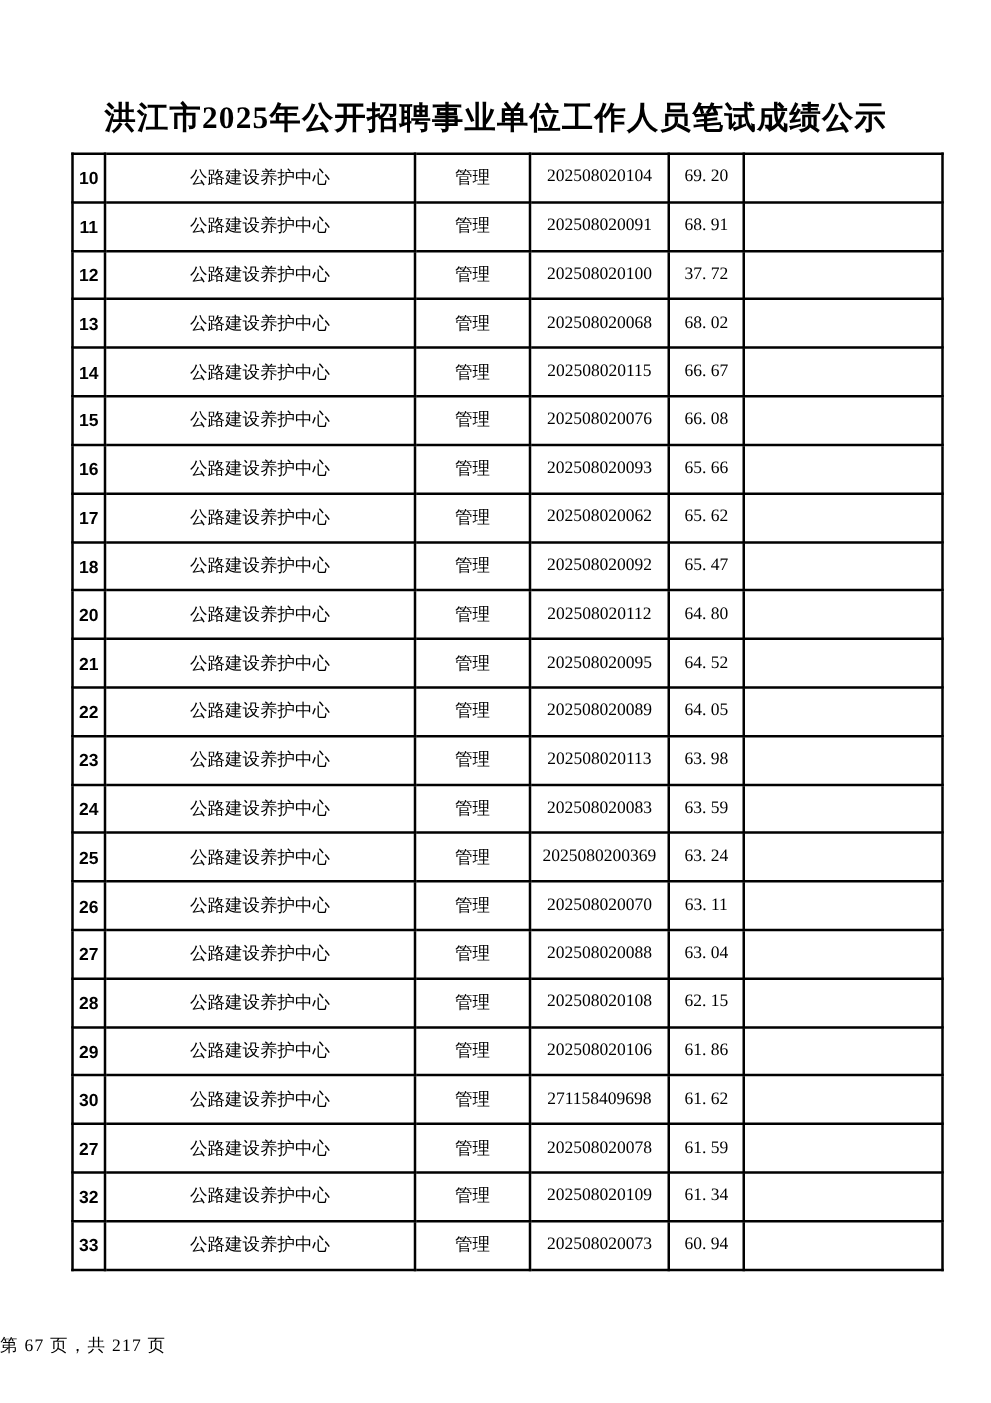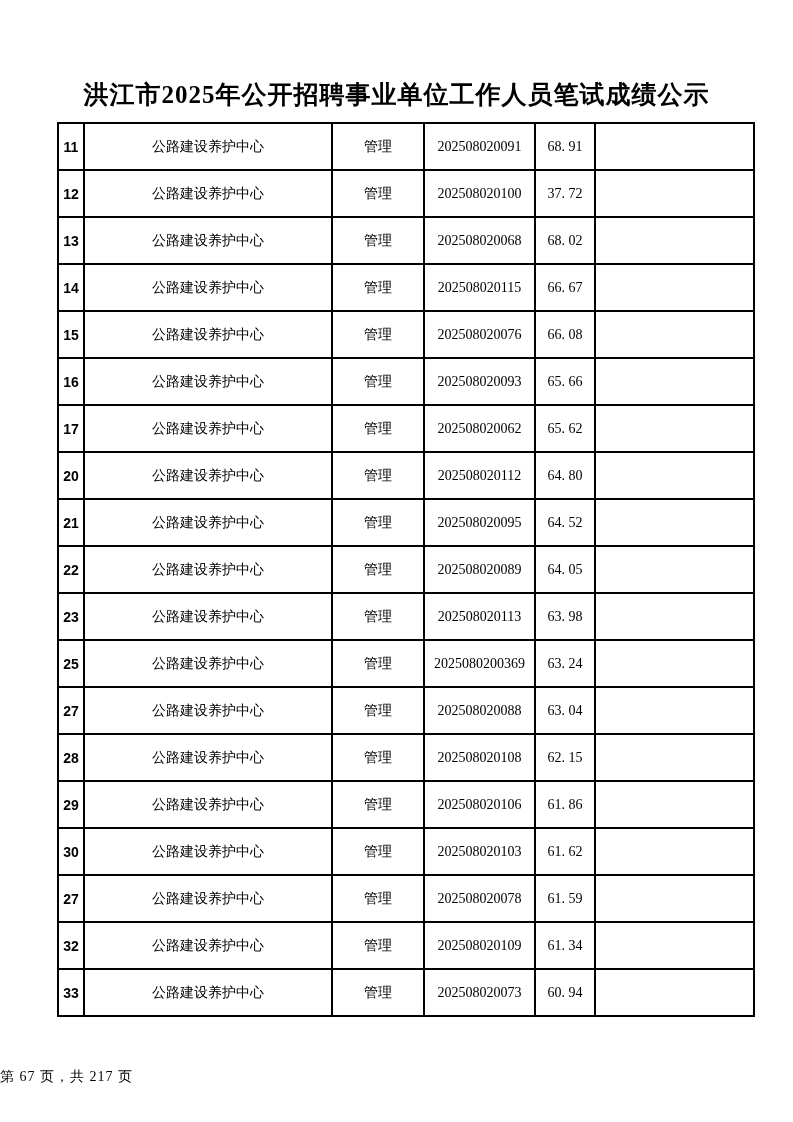--- a/index.html
+++ b/index.html
@@ -87,20 +87,28 @@
     <colgroup>
       <col style="width:26px">
       <col style="width:248px">
       <col style="width:92px">
       <col style="width:111px">
       <col style="width:60px">
       <col style="width:159px">
     </colgroup>
     <tbody>
         <tr>
+          <td class="num">10</td>
+          <td class="unit">公路建设养护中心</td>
+          <td class="cat">管理</td>
+          <td class="exam">202508020104</td>
+          <td class="score">69. 20</td>
+          <td class="empty"></td>
+        </tr>
+        <tr>
           <td class="num">11</td>
           <td class="unit">公路建设养护中心</td>
           <td class="cat">管理</td>
           <td class="exam">202508020091</td>
           <td class="score">68. 91</td>
           <td class="empty"></td>
         </tr>
         <tr>
           <td class="num">12</td>
           <td class="unit">公路建设养护中心</td>
@@ -143,20 +151,28 @@
         </tr>
         <tr>
           <td class="num">17</td>
           <td class="unit">公路建设养护中心</td>
           <td class="cat">管理</td>
           <td class="exam">202508020062</td>
           <td class="score">65. 62</td>
           <td class="empty"></td>
         </tr>
         <tr>
+          <td class="num">18</td>
+          <td class="unit">公路建设养护中心</td>
+          <td class="cat">管理</td>
+          <td class="exam">202508020092</td>
+          <td class="score">65. 47</td>
+          <td class="empty"></td>
+        </tr>
+        <tr>
           <td class="num">20</td>
           <td class="unit">公路建设养护中心</td>
           <td class="cat">管理</td>
           <td class="exam">202508020112</td>
           <td class="score">64. 80</td>
           <td class="empty"></td>
         </tr>
         <tr>
           <td class="num">21</td>
           <td class="unit">公路建设养护中心</td>
@@ -175,28 +191,44 @@
         </tr>
         <tr>
           <td class="num">23</td>
           <td class="unit">公路建设养护中心</td>
           <td class="cat">管理</td>
           <td class="exam">202508020113</td>
           <td class="score">63. 98</td>
           <td class="empty"></td>
         </tr>
         <tr>
+          <td class="num">24</td>
+          <td class="unit">公路建设养护中心</td>
+          <td class="cat">管理</td>
+          <td class="exam">202508020083</td>
+          <td class="score">63. 59</td>
+          <td class="empty"></td>
+        </tr>
+        <tr>
           <td class="num">25</td>
           <td class="unit">公路建设养护中心</td>
           <td class="cat">管理</td>
           <td class="exam">2025080200369</td>
           <td class="score">63. 24</td>
           <td class="empty"></td>
         </tr>
         <tr>
+          <td class="num">26</td>
+          <td class="unit">公路建设养护中心</td>
+          <td class="cat">管理</td>
+          <td class="exam">202508020070</td>
+          <td class="score">63. 11</td>
+          <td class="empty"></td>
+        </tr>
+        <tr>
           <td class="num">27</td>
           <td class="unit">公路建设养护中心</td>
           <td class="cat">管理</td>
           <td class="exam">202508020088</td>
           <td class="score">63. 04</td>
           <td class="empty"></td>
         </tr>
         <tr>
           <td class="num">28</td>
           <td class="unit">公路建设养护中心</td>
@@ -210,21 +242,21 @@
           <td class="unit">公路建设养护中心</td>
           <td class="cat">管理</td>
           <td class="exam">202508020106</td>
           <td class="score">61. 86</td>
           <td class="empty"></td>
         </tr>
         <tr>
           <td class="num">30</td>
           <td class="unit">公路建设养护中心</td>
           <td class="cat">管理</td>
-          <td class="exam">202508020103</td>
+          <td class="exam">271158409698</td>
           <td class="score">61. 62</td>
           <td class="empty"></td>
         </tr>
         <tr>
           <td class="num">27</td>
           <td class="unit">公路建设养护中心</td>
           <td class="cat">管理</td>
           <td class="exam">202508020078</td>
           <td class="score">61. 59</td>
           <td class="empty"></td>

